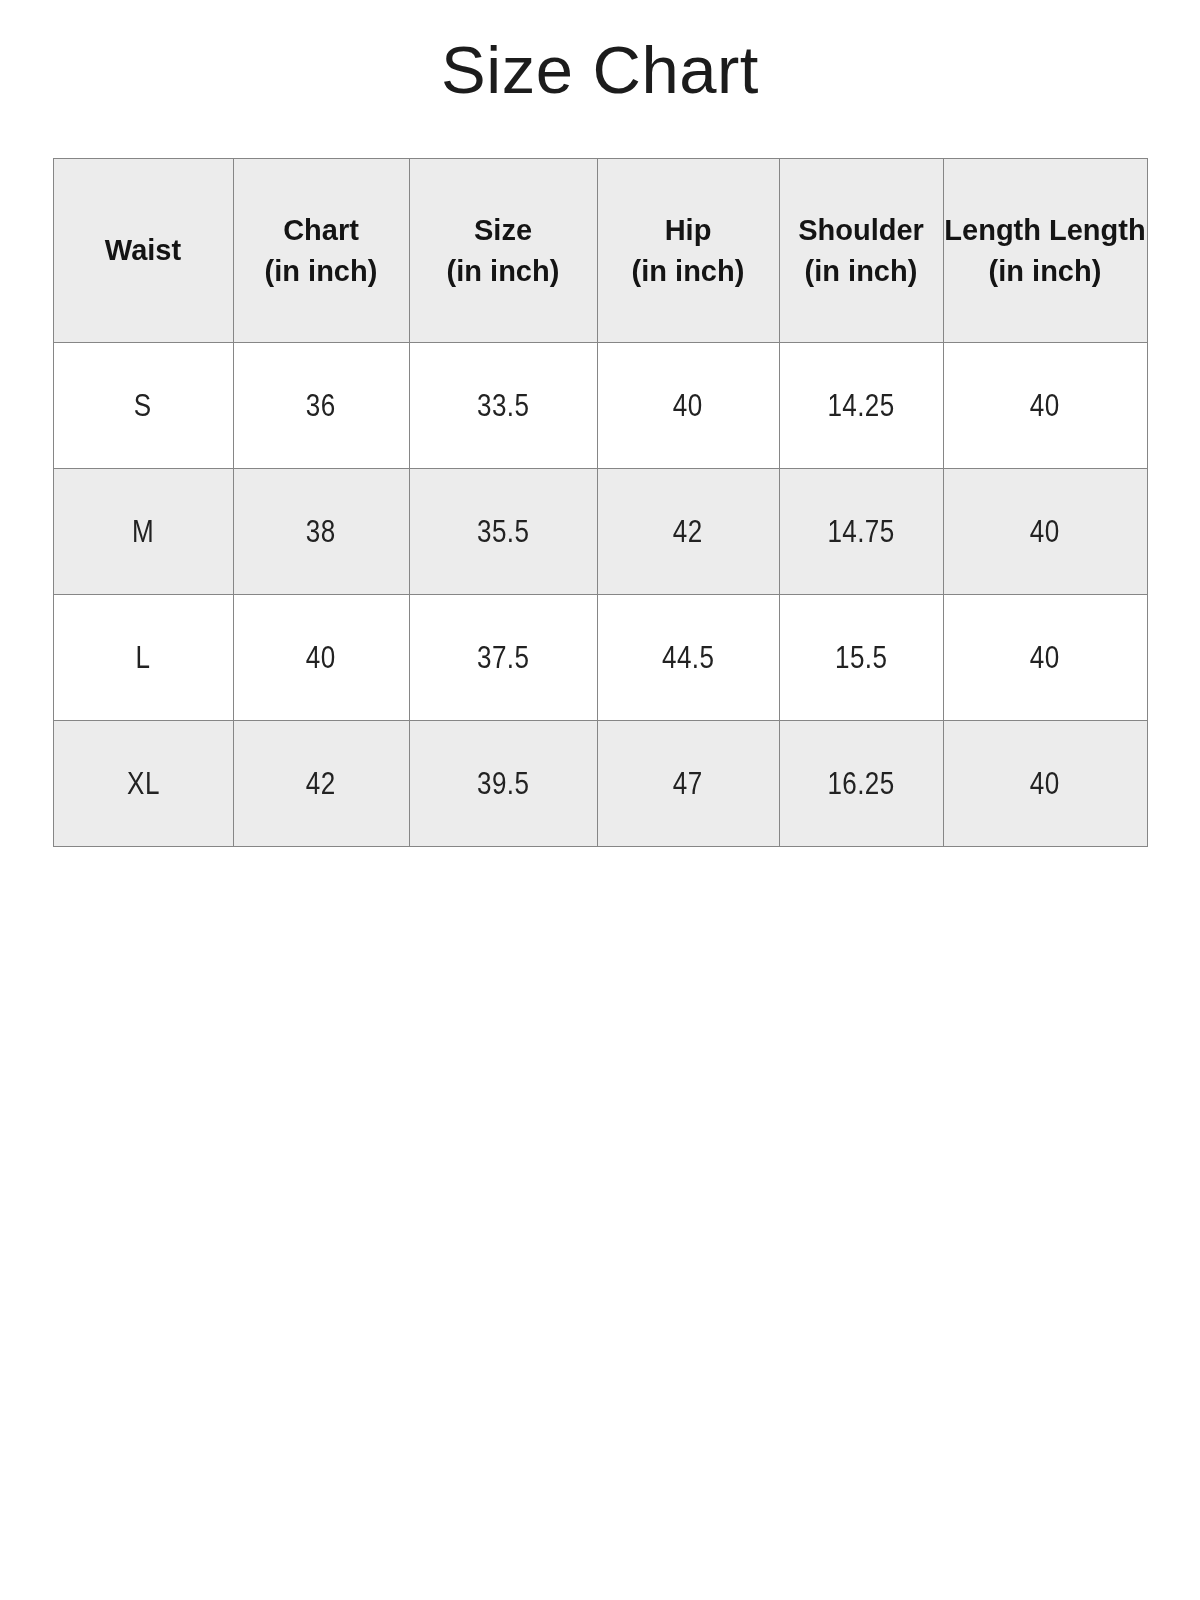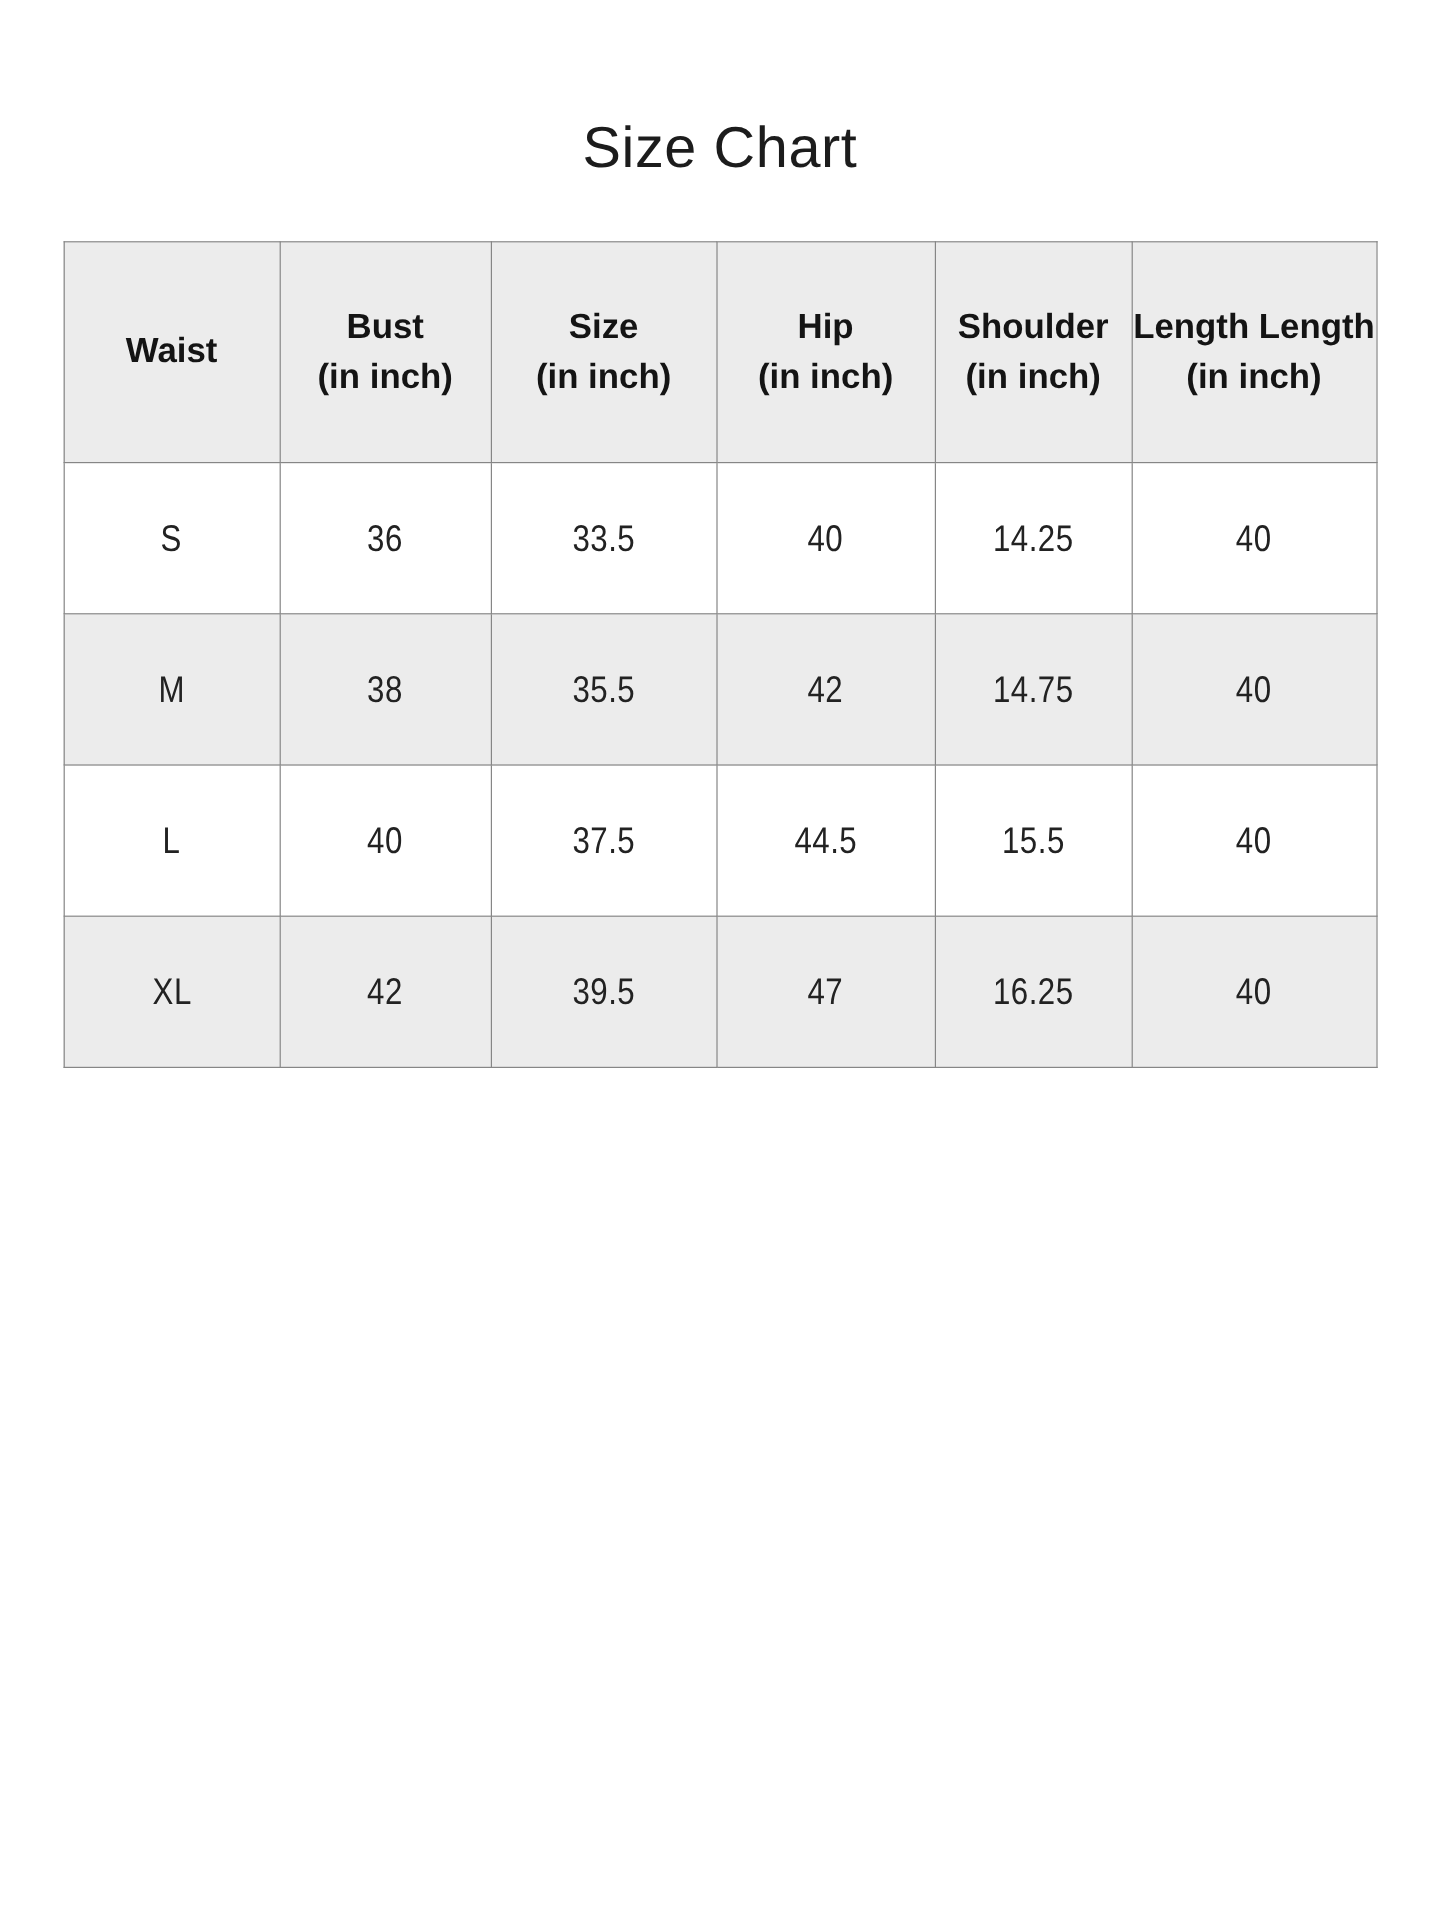--- a/index.html
+++ b/index.html
@@ -12,23 +12,23 @@
     color: #1c1c1c;
   }
   .page {
     width: 1200px;
     height: 1600px;
     overflow: hidden;
     background: #ffffff;
   }
   .title {
     margin: 0;
-    padding-top: 96px;
+    padding-top: 31px;
     text-align: center;
-    font-size: 48px;
+    font-size: 67px;
     font-weight: 500;
     letter-spacing: 0.5px;
     color: #1c1c1c;
   }
   table.size-chart {
     border-collapse: collapse;
     margin: 50px auto 0 auto;
     width: 1094px;
     table-layout: fixed;
   }
@@ -87,21 +87,21 @@
         <col class="c5">
         <col class="c6">
     </colgroup>
     <thead>
       <tr>
         <th>
           <div class="h-name">Waist</div>
 
         </th>
         <th>
-          <div class="h-name">Bust</div>
+          <div class="h-name">Chart</div>
           <div class="h-unit">(in inch)</div>
         </th>
         <th>
           <div class="h-name">Size</div>
           <div class="h-unit">(in inch)</div>
         </th>
         <th>
           <div class="h-name">Hip</div>
           <div class="h-unit">(in inch)</div>
         </th>

